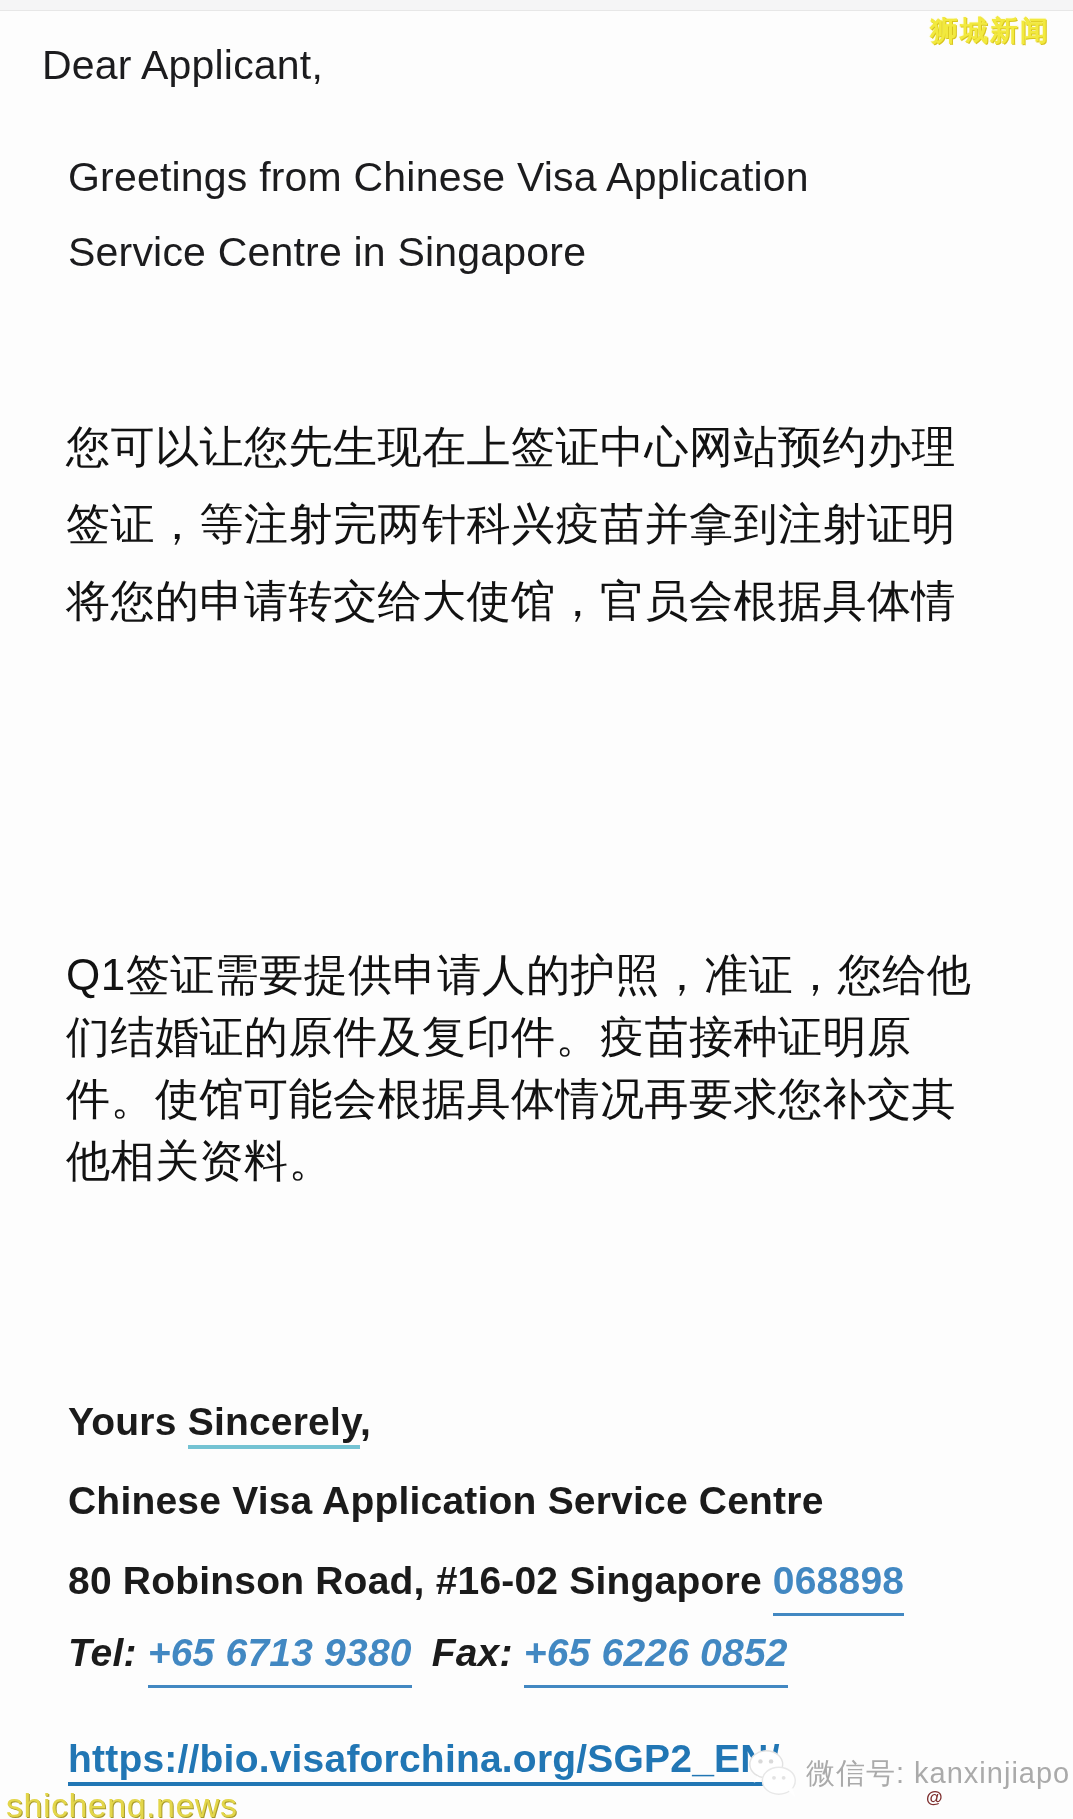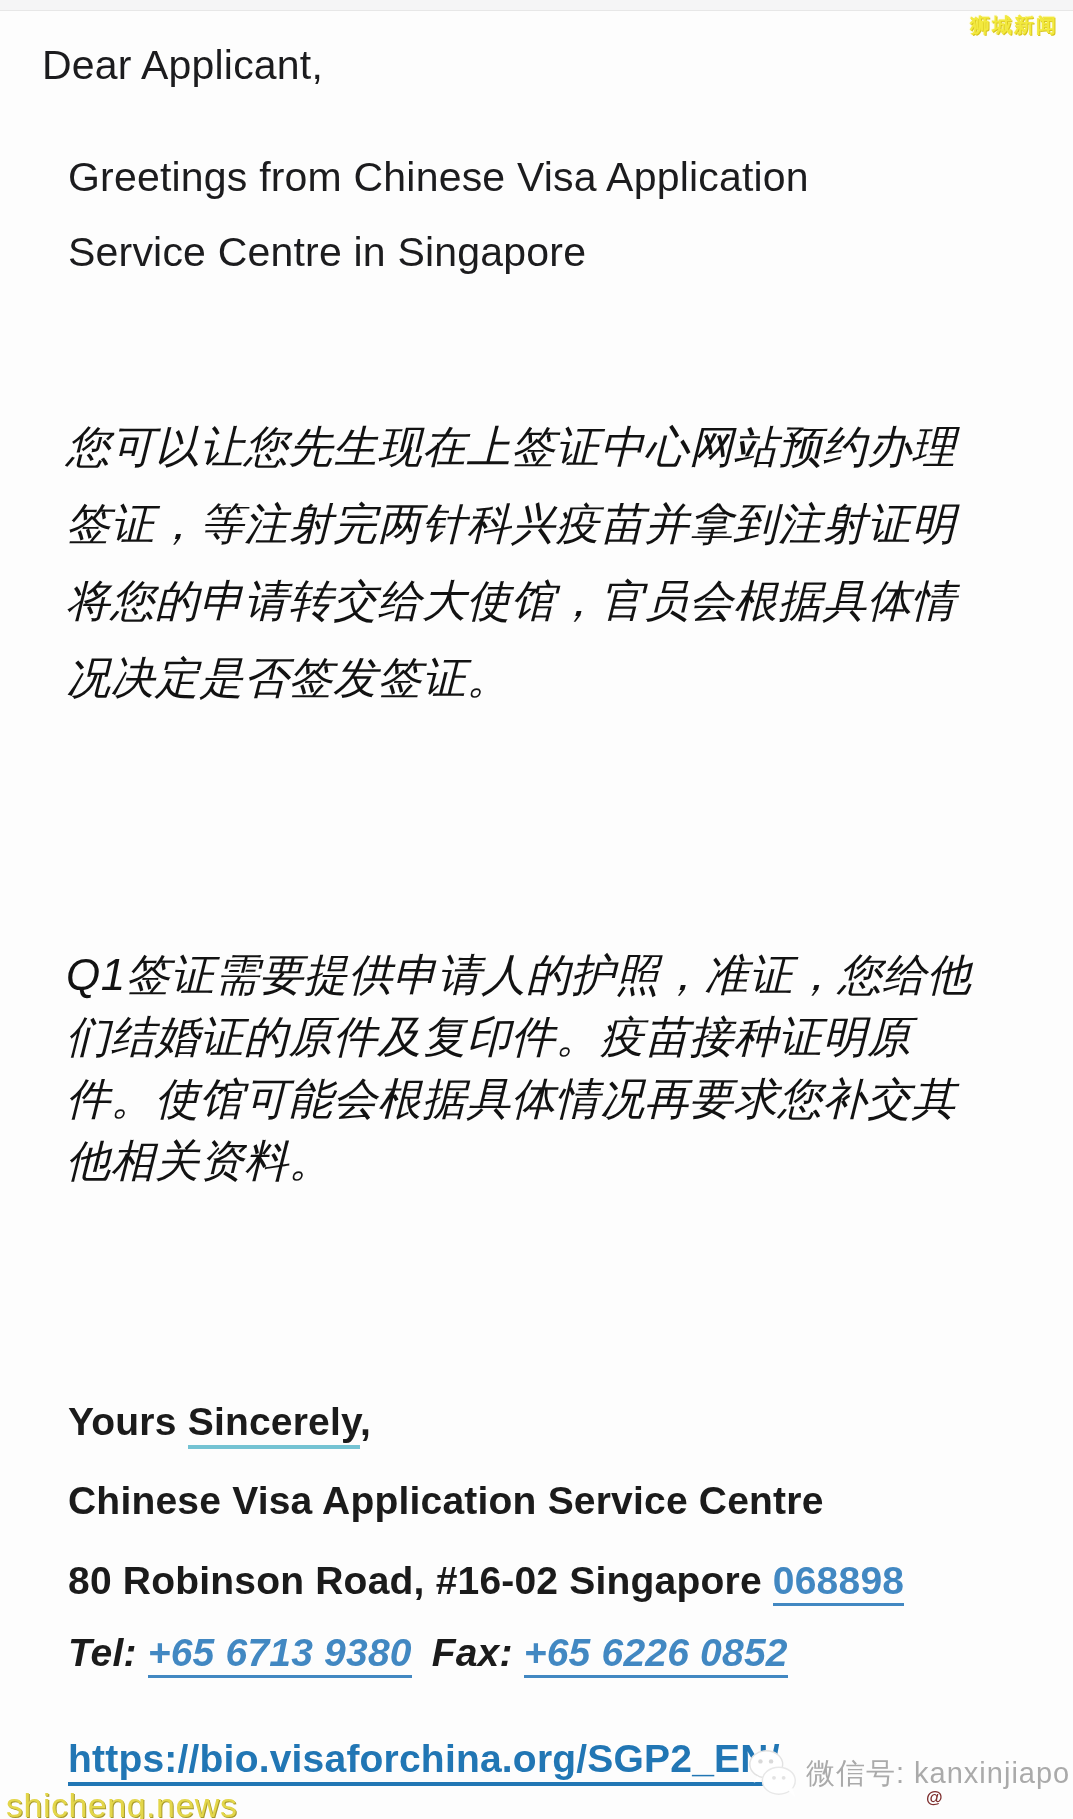--- a/index.html
+++ b/index.html
@@ -17,41 +17,41 @@
   .abs{position:absolute;}
 
   
   .top-strip{
     left:0;top:0;width:1073px;height:10px;
     background:#f5f5f6;border-bottom:1px solid #e7e7e7;
   }
 
   
   .site-badge{
-    right:15px;top:12px;
-    font-size:20px;font-weight:700;
+    right:23px;top:12px;
+    font-size:28px;font-weight:700;
     color:var(--badge-yellow,#f2e93e);
     text-shadow:1px 1px 0 #d8c41e, 0 0 2px #fff9b0;
     letter-spacing:2px;
   }
 
   
   .salutation{
     left:42px;top:42px;
     font-size:41px;color:#1c1c1e;letter-spacing:.2px;
   }
   .greeting{
     left:68px;top:140px;
     font-size:41px;line-height:75px;color:#1c1c1e;letter-spacing:.2px;
   }
 
   
   .para{
     left:66px;width:960px;
-    font-size:44px;color:#121212;letter-spacing:.5px;font-style:italic;
+    font-size:44px;color:#121212;letter-spacing:.5px;
   }
   .para-1{top:408px;line-height:77px;}
   .para-2{top:944px;line-height:62px;}
 
   
   .closing{
     left:68px;
     font-size:39px;font-weight:700;color:#1b1b1b;letter-spacing:.2px;
     white-space:nowrap;
   }
@@ -62,21 +62,21 @@
   .closing-url{top:1737px;z-index:1;}
 
   .u-sincerely{
     border-bottom:4px solid var(--sincerely-underline,#74c3d3);
     padding-bottom:2px;
   }
   a.link{
     color:var(--link-blue,#4288c2);
     text-decoration:none;cursor:pointer;
     border-bottom:3px solid var(--link-blue,#4288c2);
-    padding-bottom:1px;
+    padding-bottom:11px;
   }
   a.link-url{
     color:var(--url-blue,#2176b4);
     text-decoration:none;cursor:pointer;
     border-bottom:4px solid var(--url-blue,#2176b4);
     padding-bottom:2px;
   }
   .fax-label{margin-left:20px;}
 
   
@@ -111,21 +111,20 @@
 
   <div class="abs greeting">
       <div>Greetings from Chinese Visa Application</div>
       <div>Service Centre in Singapore</div>
     </div>
 
   <div class="abs para para-1">
       <div>您可以让您先生现在上签证中心网站预约办理</div>
       <div>签证，等注射完两针科兴疫苗并拿到注射证明</div>
       <div>将您的申请转交给大使馆，官员会根据具体情</div>
-      <div>况决定是否签发签证。</div>
     </div>
 
   <div class="abs para para-2">
       <div>Q1签证需要提供申请人的护照，准证，您给他</div>
       <div>们结婚证的原件及复印件。疫苗接种证明原</div>
       <div>件。使馆可能会根据具体情况再要求您补交其</div>
       <div>他相关资料。</div>
     </div>
 
   <div class="abs closing closing-yours">

